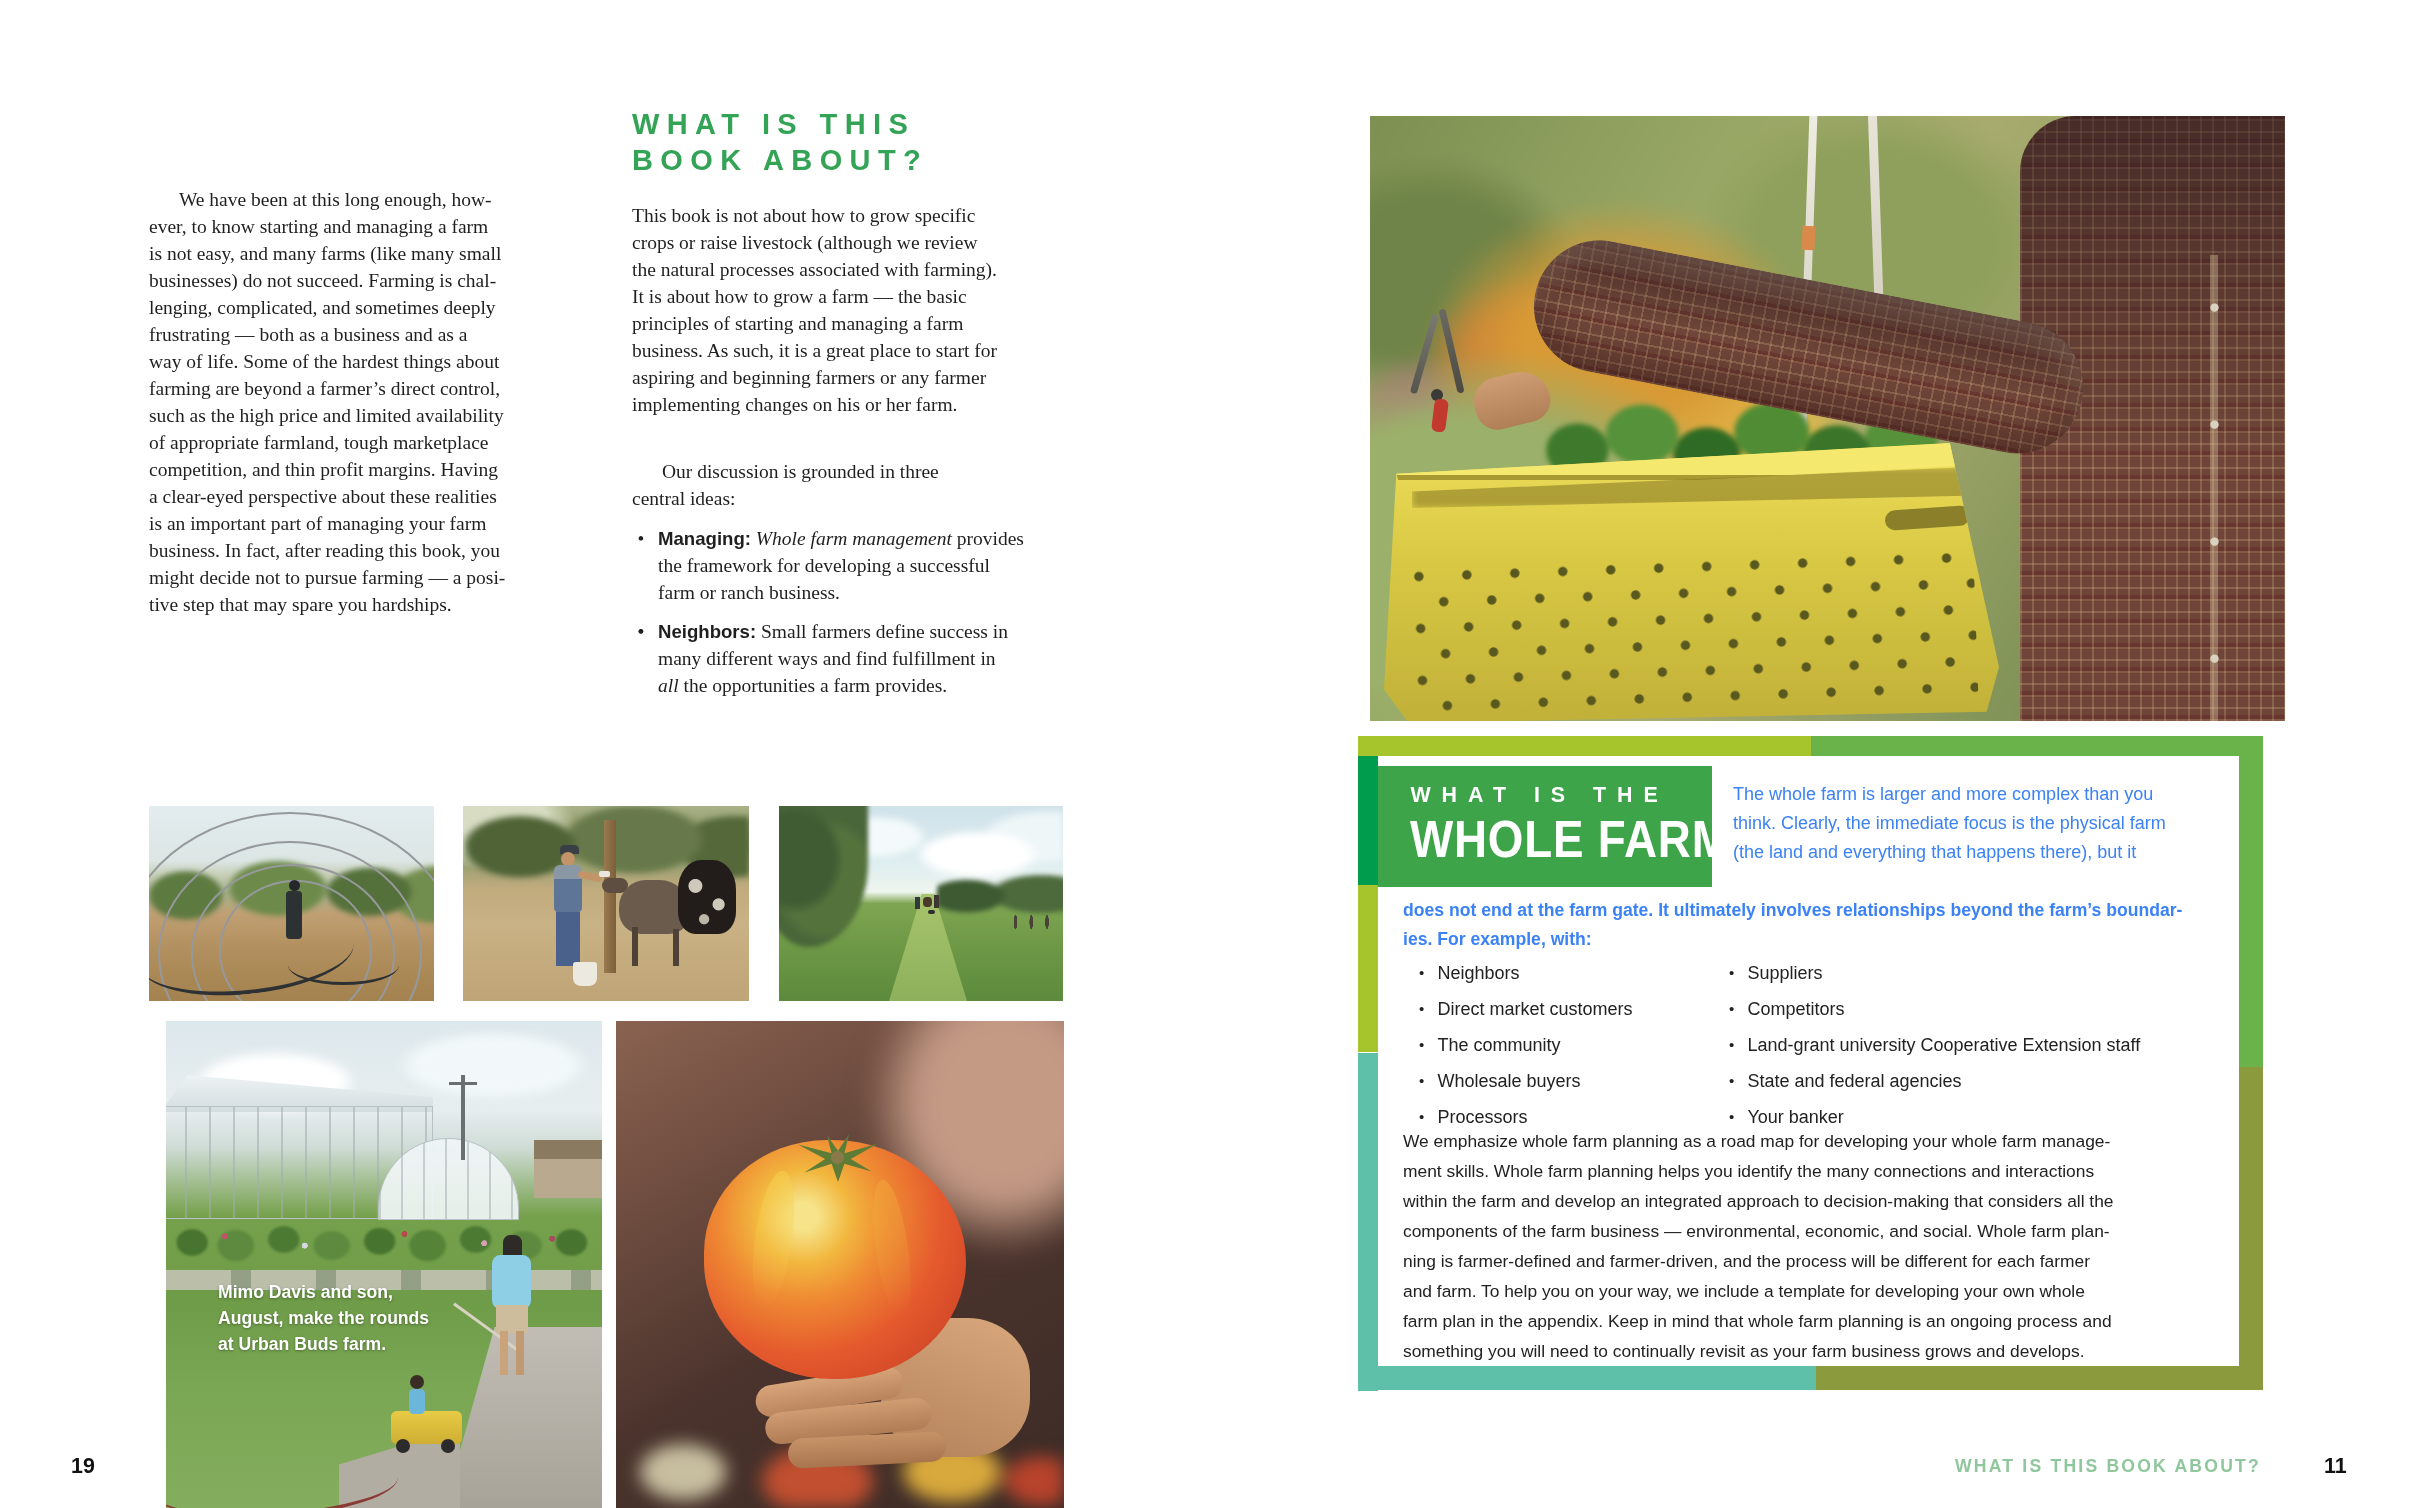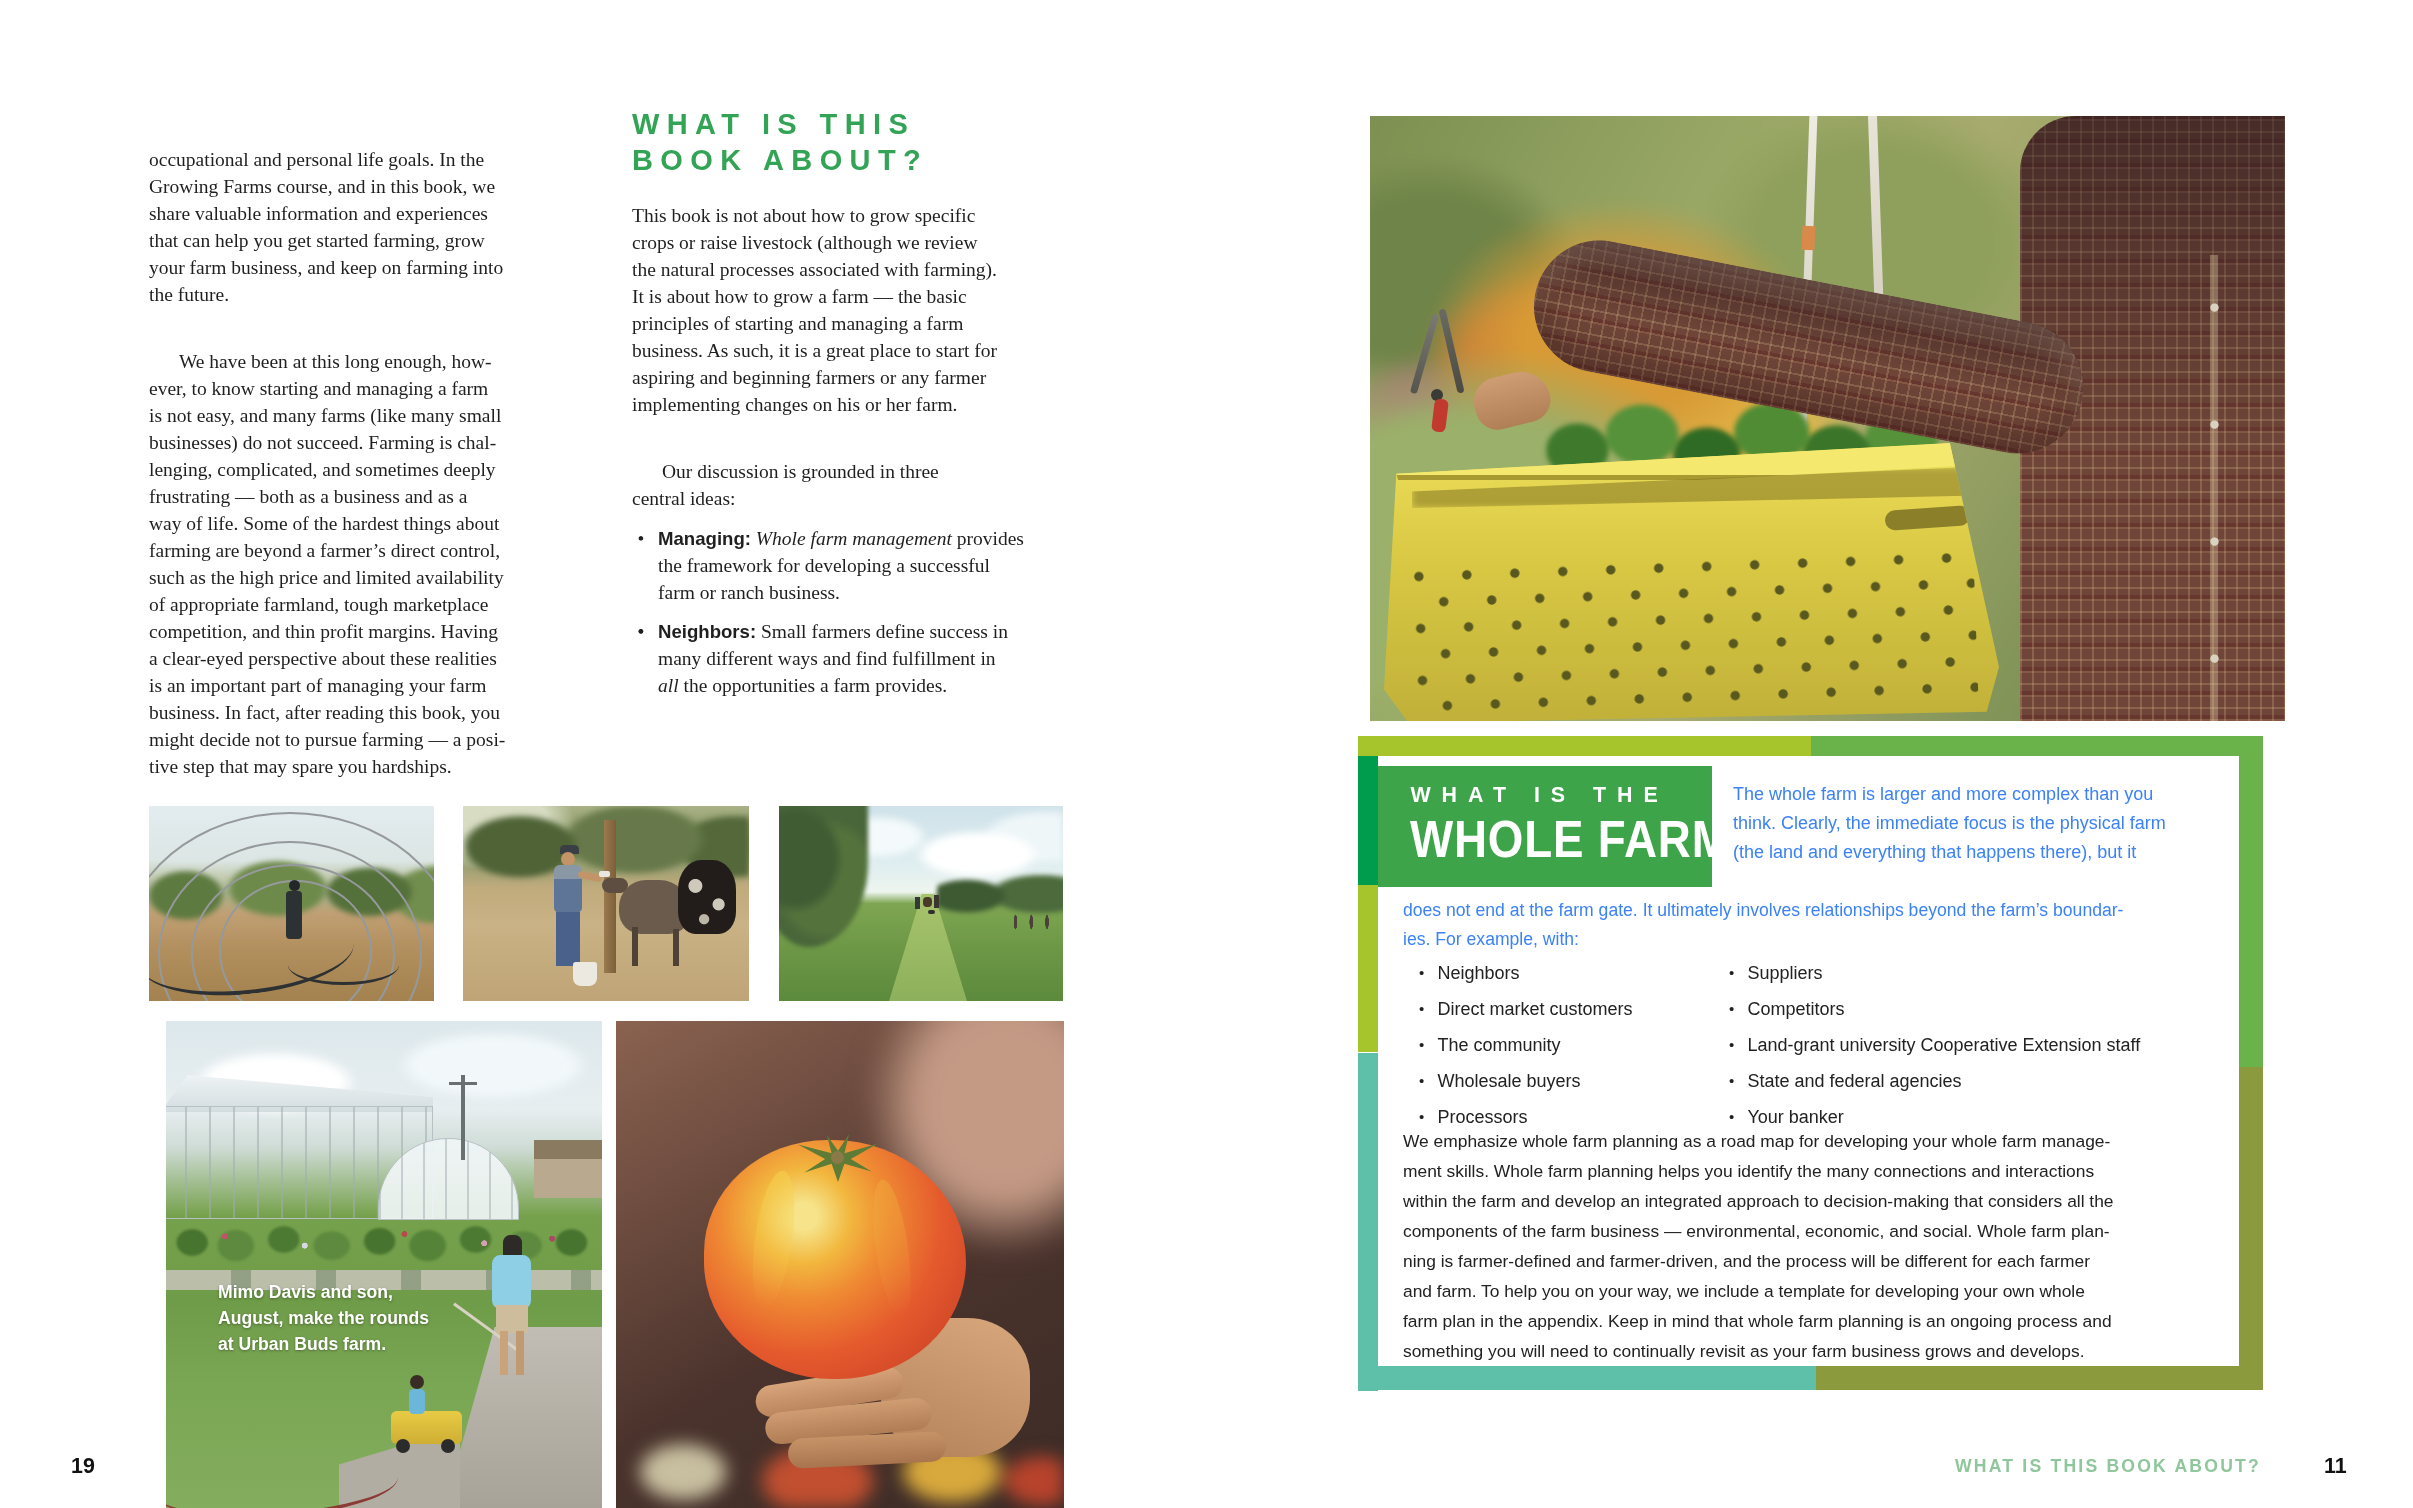--- a/index.html
+++ b/index.html
@@ -206,37 +206,36 @@
   .wb-right-green{left:881px;top:19.5px;width:24px;height:312px;background:#6ab24a;}
   .wb-right-olive{left:881px;top:331px;width:24px;height:298px;background:#8c9a3e;}
   .wb-bottom-teal{left:0;top:629px;width:458px;height:25px;background:#5fc0aa;}
   .wb-bottom-olive{left:458px;top:629px;width:447px;height:25px;background:#8c9a3e;}
   .wb-white{left:20.4px;top:19.5px;width:861px;height:610px;background:#ffffff;}
   .wb-header{left:20.4px;top:30px;width:334px;height:121px;background:#3ea449;color:#fff;box-sizing:border-box;padding:16.7px 0 0 32px;}
   .wb-h1{font-size:21.4px;font-weight:bold;letter-spacing:11px;}
   .wb-h2{font-size:52px;font-weight:bold;letter-spacing:0.9px;line-height:56px;margin-top:3.7px;transform:scaleX(.88);transform-origin:left;white-space:nowrap;}
   .wb-text{font-size:18px;line-height:29px;color:#3b82f6;}
   .wb-introA{left:375px;top:44px;width:506px;}
-  .wb-introB{left:45px;top:160px;width:840px;font-size:17.6px;}
+  .wb-introB{left:45px;top:160px;width:840px;font-size:17.6px;font-weight:bold;}
   .wb-list{list-style:none;margin:0;padding:0;position:absolute;top:219px;}
   .wb-list li{position:relative;padding-left:20.4px;line-height:36px;font-size:18px;color:#222;}
   .wb-list .marker2{position:absolute;left:1.9px;top:0;font-size:15px;}
   .wb-listL{left:59px;width:306px;}
   .wb-listR{left:369px;width:501px;}
   .wb-closing{left:45px;top:390px;width:843px;font-size:17.4px;line-height:30px;color:#222;}
 </style>
 </head>
 <body>
 
 <div class="spread">
 
   <section>
 
     <div class="col col1">
-      <p class="serif">occupational and personal life goals. In the<br>Growing Farms course, and in this book, we<br>share valuable information and experiences<br>that can help you get started farming, grow<br>your farm business, and keep on farming into<br>the future.</p>
       <p class="serif indent">We have been at this long enough, how-<br>ever, to know starting and managing a farm<br>is not easy, and many farms (like many small<br>businesses) do not succeed. Farming is chal-<br>lenging, complicated, and sometimes deeply<br>frustrating — both as a business and as a<br>way of life. Some of the hardest things about<br>farming are beyond a farmer’s direct control,<br>such as the high price and limited availability<br>of appropriate farmland, tough marketplace<br>competition, and thin profit margins. Having<br>a clear-eyed perspective about these realities<br>is an important part of managing your farm<br>business. In fact, after reading this book, you<br>might decide not to pursue farming — a posi-<br>tive step that may spare you hardships.</p>
     </div>
 
     <div class="col col2">
       <h2 class="green-head">WHAT IS THIS<br>BOOK ABOUT?</h2>
       <p class="serif">This book is not about how to grow specific<br>crops or raise livestock (although we review<br>the natural processes associated with farming).<br>It is about how to grow a farm — the basic<br>principles of starting and managing a farm<br>business. As such, it is a great place to start for<br>aspiring and beginning farmers or any farmer<br>implementing changes on his or her farm.</p>
       <p class="serif indent">Our discussion is grounded in three<br>central ideas:</p>
       <ul class="idea-list">
           <li><span class="marker">•</span><span class="btext"><b class="blabel">Managing:</b> <i>Whole farm management</i> provides<br>the framework for developing a successful<br>farm or ranch business.</span></li>
           <li><span class="marker">•</span></li>

